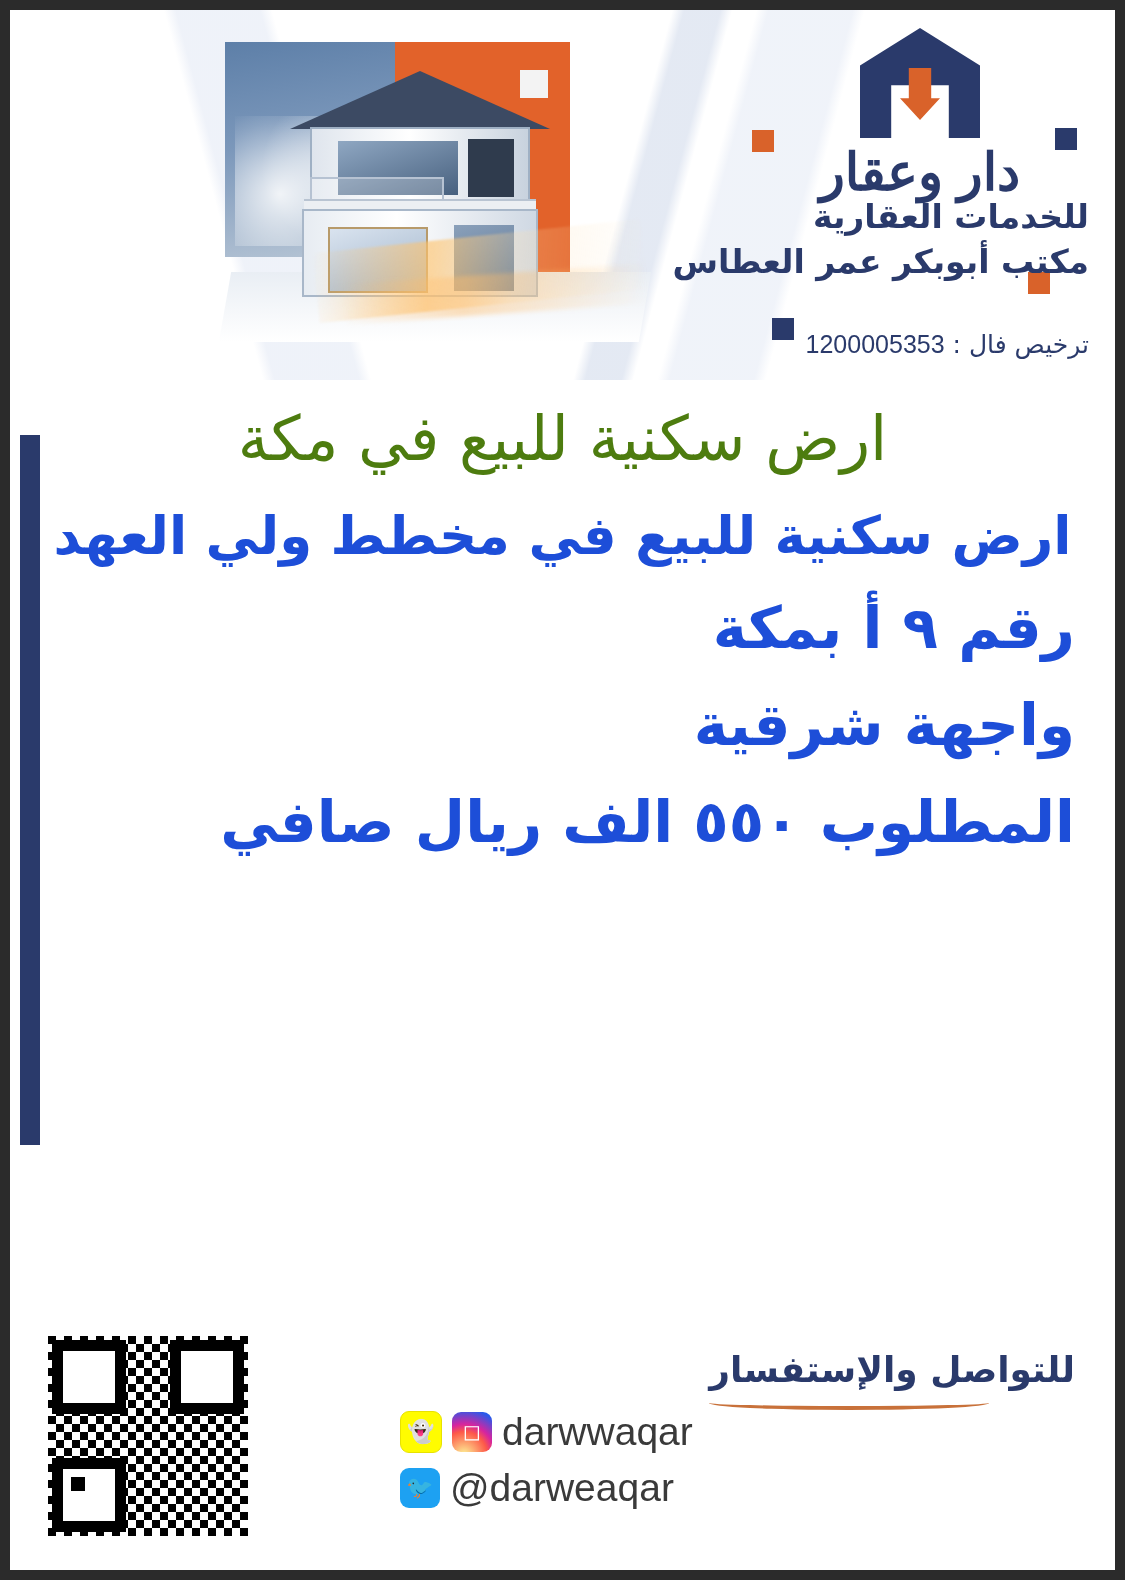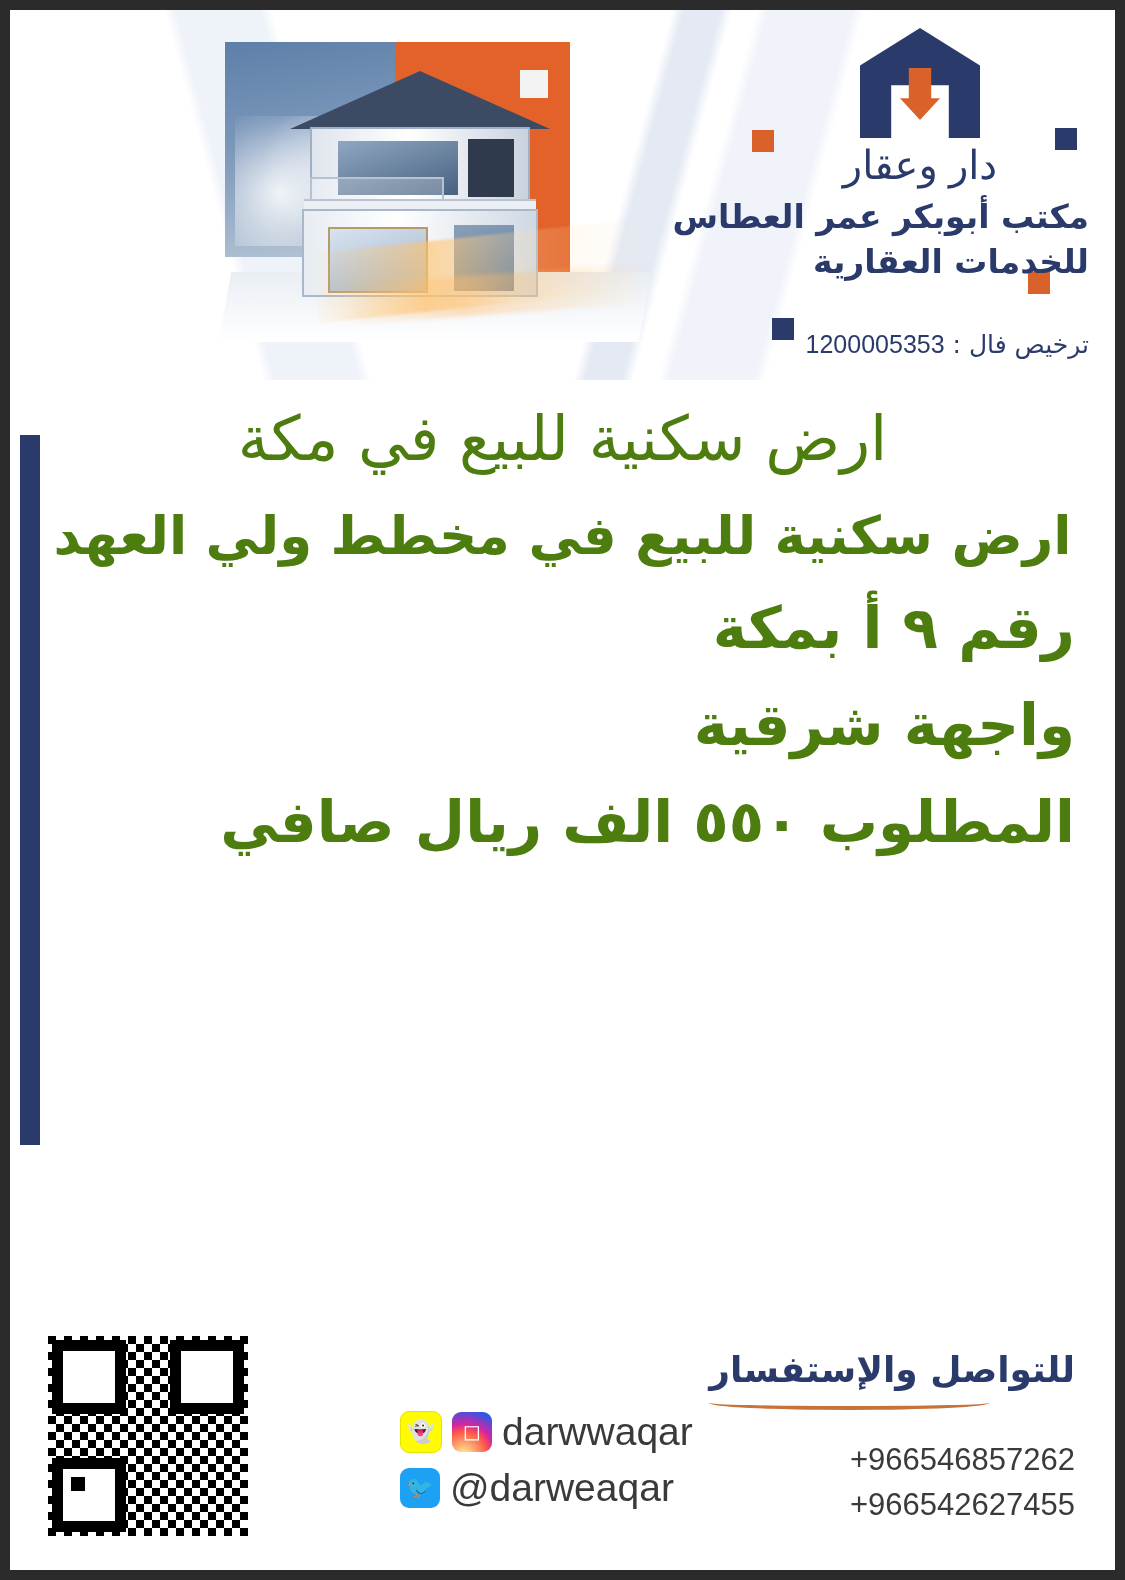--- a/index.html
+++ b/index.html
@@ -196,22 +196,22 @@
   .logo-mark .arrow {
     position: absolute;
     left: 40px;
     top: 40px;
     width: 40px;
     height: 52px;
     background: #d9622a;
     clip-path: polygon(22% 0%, 78% 0%, 78% 58%, 100% 58%, 50% 100%, 0% 58%, 22% 58%);
   }
   .logo-text {
-    font-size: 40px;
-    font-weight: normal;
+    font-size: 52px;
+    font-weight: bold;
     color: #2a3a6b;
     margin-top: 4px;
     letter-spacing: 1px;
   }
   .office-name {
     position: absolute;
     right: 26px;
     top: 185px;
     width: 460px;
     text-align: right;
@@ -260,21 +260,21 @@
   .headline {
     font-size: 62px;
     font-weight: normal;
     color: #4d7c0f;
     line-height: 1.25;
     margin-bottom: 18px;
   }
   .line {
     font-size: 53px;
     font-weight: bold;
-    color: #4d7c0f;
+    color: #1d4ed8;
     line-height: 1.5;
     margin-bottom: 10px;
   }
   .line.big {
     font-size: 58px;
     text-align: right;
   }
 
   
   .footer {
@@ -432,22 +432,22 @@
 
     <div class="logo-wrap">
       <div class="logo-mark">
         <div class="shape-outer"></div>
         <div class="arrow"></div>
       </div>
       <div class="logo-text">دار وعقار</div>
     </div>
 
     <div class="office-name">
+      <div>للخدمات العقارية</div>
       <div>مكتب أبوبكر عمر العطاس</div>
-      <div>للخدمات العقارية</div>
     </div>
 
     <div class="license">
       <span>ترخيص فال :</span>
       <span class="num">1200005353</span>
     </div>
 
   </div>
 
   <div class="left-bar"></div>
@@ -476,19 +476,15 @@
         <span class="ico snap">👻</span>
         <span class="ico insta">◻</span>
         <span class="handle">darwwaqar</span>
       </div>
       <div class="social-row">
         <span class="ico twitter">🐦</span>
         <span class="handle">@darweaqar</span>
       </div>
     </div>
 
-    <div class="phones">
-      <div>+966546857262</div>
-      <div>+966542627455</div>
-    </div>
 
   </div>
 </div>
 
 </body></html>

